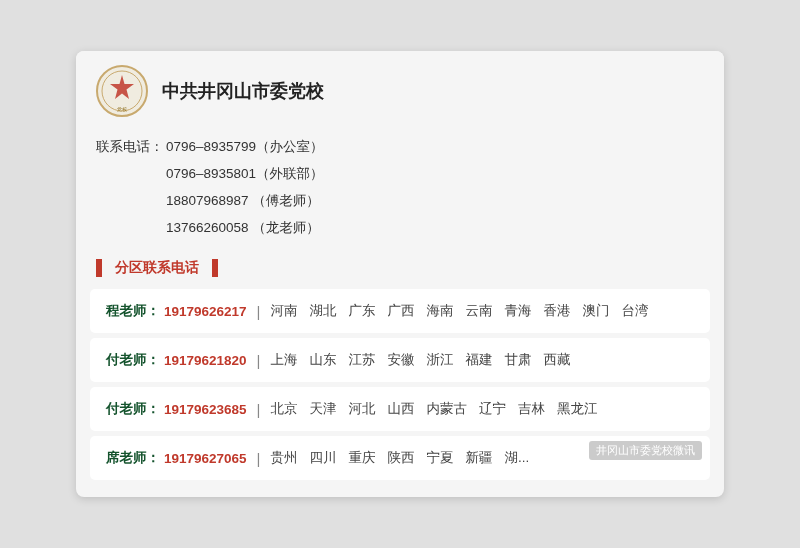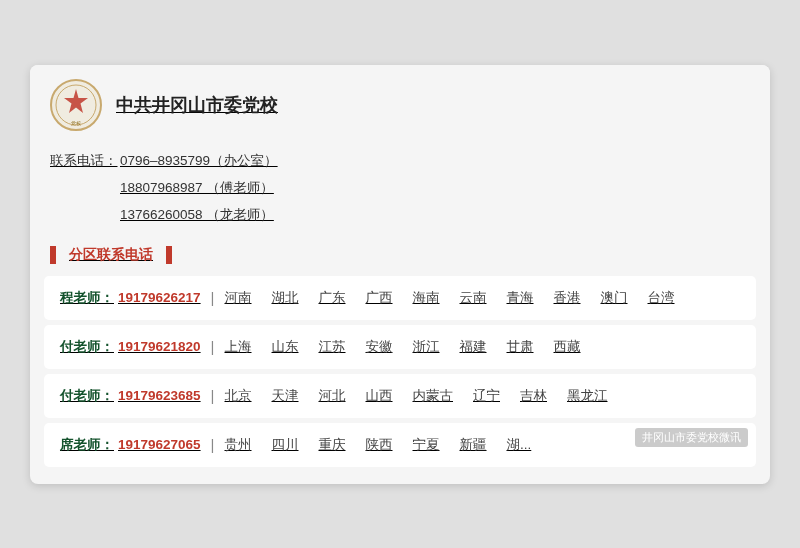--- a/index.html
+++ b/index.html
@@ -7,26 +7,25 @@
       font-family: "Microsoft YaHei", "SimHei", Arial, sans-serif;
       background: #e0e0e0;
       width: 800px;
       min-height: 548px;
       display: flex;
       align-items: center;
       justify-content: center;
     }
     .card {
       background: #f5f5f5;
-      width: 740px;
+      width: 648px;
       border-radius: 8px;
       overflow: hidden;
       box-shadow: 0 2px 8px rgba(0,0,0,0.15);
       padding: 0 0 12px 0;
-      text-decoration: underline;
     }
     .header {
       display: flex;
       align-items: center;
       padding: 14px 20px 10px 20px;
       background: #f5f5f5;
     }
     .logo {
       width: 52px;
       height: 52px;
@@ -112,21 +111,21 @@
       white-space: nowrap;
     }
     .region-separator {
       color: #888;
       margin-right: 10px;
       font-size: 15px;
     }
     .region-areas {
       color: #444;
       display: flex;
-      gap: 20px;
+      gap: 12px;
       flex-wrap: wrap;
     }
     .region-areas span {
       white-space: nowrap;
     }
   </style>
 </head>
 <body>
 
 <div class="card">
@@ -144,20 +143,24 @@
       </svg>
     </div>
     <div class="header-title">中共井冈山市委党校</div>
   </div>
 
   <div class="contact-grid">
     <div class="contact-left">
       <div class="row">
         <span class="label">联系电话：</span>
         <span>0796–8935799（办公室）</span>
+      </div>
+      <div class="row">
+        <span class="label"></span>
+        <span>0796–8935801（外联部）</span>
       </div>
       <div class="row">
         <span class="label"></span>
         <span>18807968987  （傅老师）</span>
       </div>
       <div class="row">
         <span class="label"></span>
         <span>13766260058  （龙老师）</span>
       </div>
     </div>

